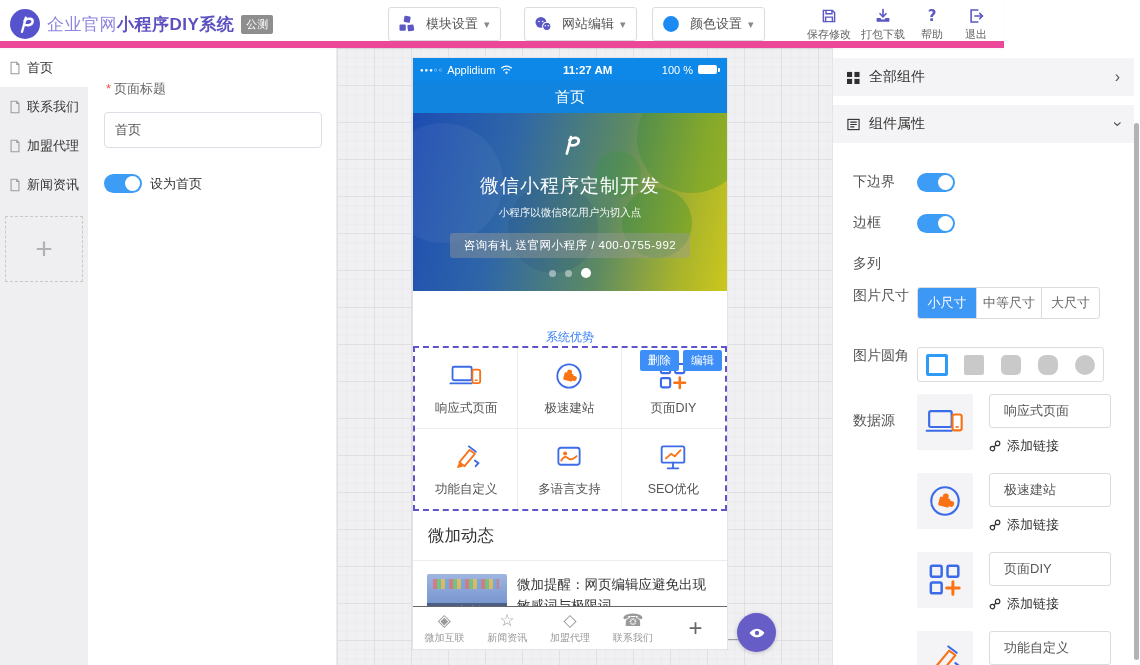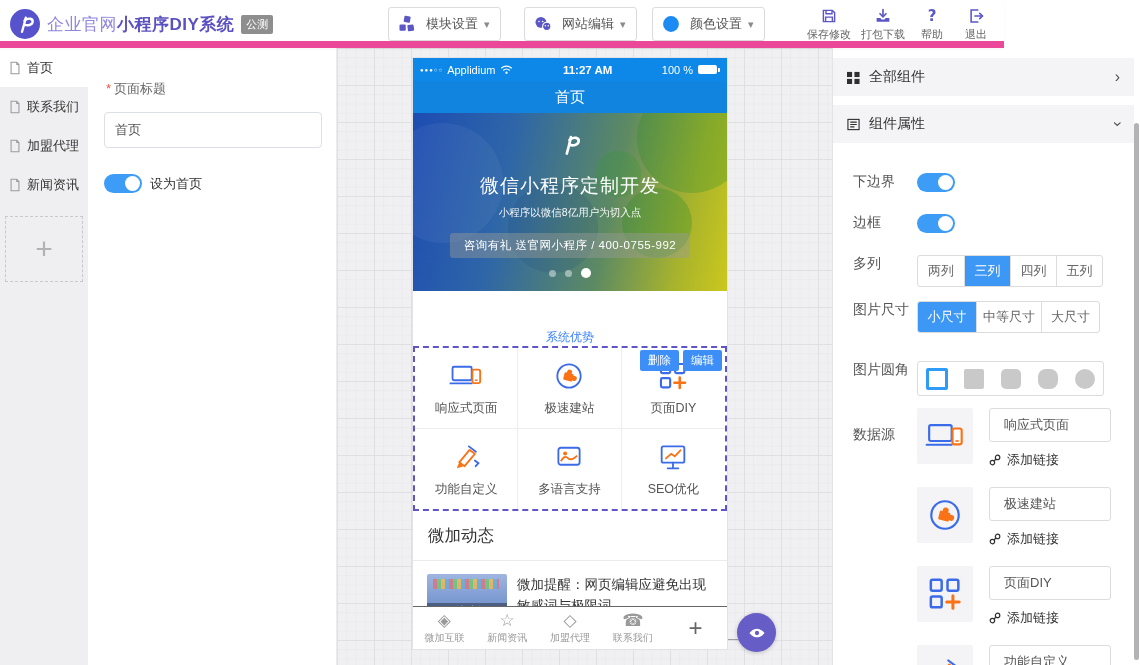--- a/index.html
+++ b/index.html
@@ -515,26 +515,20 @@
       <div class="prop-row">
         <span class="prop-label">下边界</span>
         <span class="toggle"></span>
       </div>
       <div class="prop-row">
         <span class="prop-label">边框</span>
         <span class="toggle"></span>
       </div>
       <div class="prop-row">
         <span class="prop-label">多列</span>
-        <div class="seg">
-          <div>两列</div>
-          <div class="sel">三列</div>
-          <div>四列</div>
-          <div>五列</div>
-        </div>
       </div>
       <div class="prop-row" style="margin-top:14px">
         <span class="prop-label">图片尺寸</span>
         <div class="seg sizes">
           <div class="sel">小尺寸</div>
           <div>中等尺寸</div>
           <div>大尺寸</div>
         </div>
       </div>
       <div class="prop-row" style="margin-top:28px">

